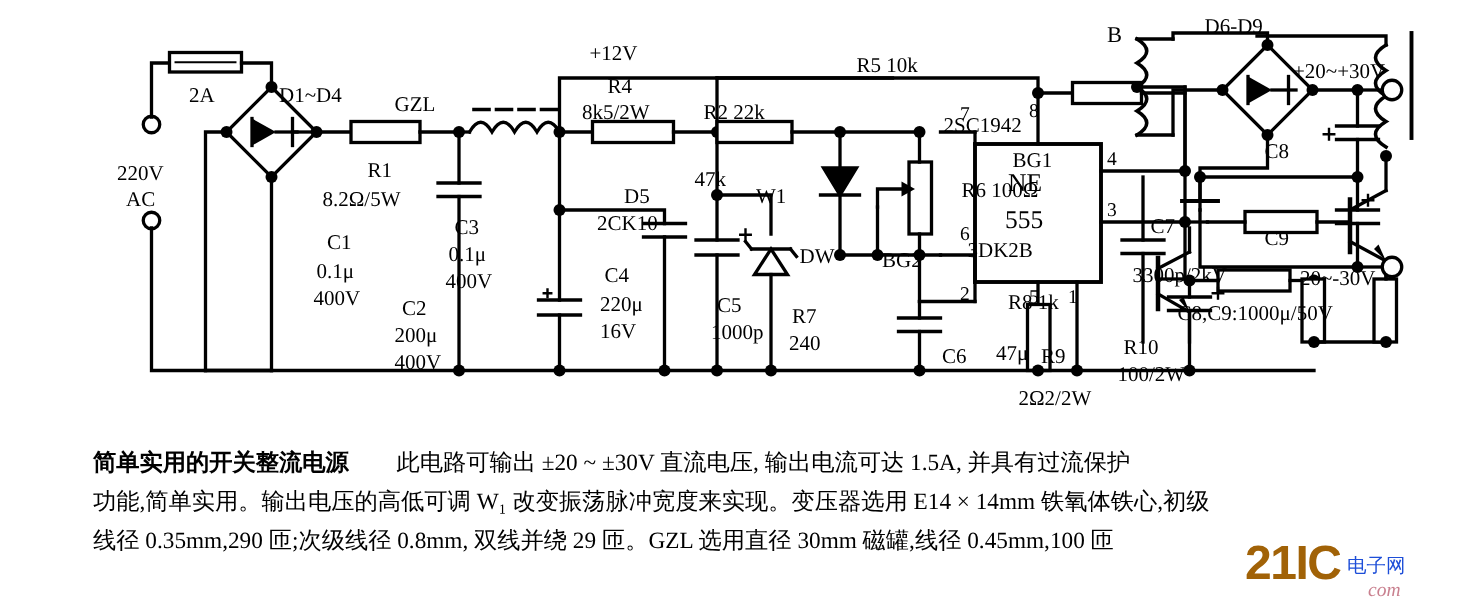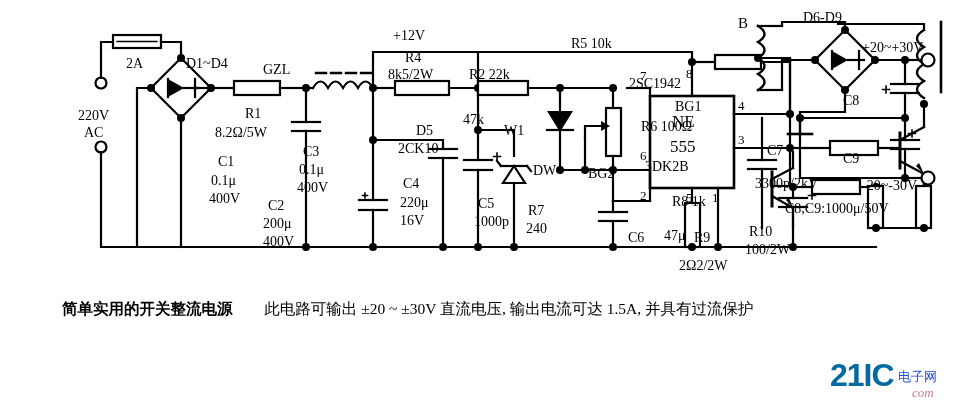--- a/index.html
+++ b/index.html
@@ -6,21 +6,21 @@
   body{width:978px;height:407px;font-family:"Liberation Serif",serif;color:#000;}
   #root{position:relative;width:978px;height:407px;overflow:hidden;background:#fff;}
   #schematic{position:absolute;left:0;top:0;width:978px;height:290px;}
   #caption{position:absolute;left:0;top:292px;width:978px;height:115px;}
   .cap-line{position:absolute;left:62px;width:900px;font-size:15.5px;line-height:17px;white-space:nowrap;letter-spacing:0px;}
   .cap-l1{top:8px;}
   .cap-l2{top:34px;}
   .cap-l3{top:60px;}
   .cap-title{font-weight:bold;}
   .wm{position:absolute;pointer-events:none;}
-  #wm-num{left:830px;top:357px;font-family:"Liberation Sans",sans-serif;font-weight:bold;font-size:32px;color:#0369a1;letter-spacing:-1px;}
+  #wm-num{left:830px;top:357px;font-family:"Liberation Sans",sans-serif;font-weight:bold;font-size:32px;color:#a16207;letter-spacing:-1px;}
   #wm-cn{left:898px;top:368px;font-size:13px;color:#1d4ed8;font-family:"Liberation Sans",sans-serif;}
   #wm-com{left:880px;top:385px;font-size:13px;color:#c9808f;font-style:italic;font-family:"Liberation Serif",serif;margin-left:32px;}
   svg text{font-family:"Liberation Serif",serif;}
 </style>
 </head>
 <body>
 
 <div id="root">
 
   <svg id="schematic" viewBox="0 0 978 290">
@@ -396,19 +396,21 @@
       <text x="738" y="144" font-size="13">3</text>
     </g>
   </svg>
 
   <div id="caption">
     <div class="cap-line cap-l1">
       <span class="cap-title">简单实用的开关整流电源</span>
       <span style="display:inline-block;width:24px;"></span>
       <span>此电路可输出 ±20 ~ ±30V 直流电压, 输出电流可达 1.5A, 并具有过流保护</span>
     </div>
+    <div class="cap-line cap-l2">功能,简单实用。输出电压的高低可调 W₁ 改变振荡脉冲宽度来实现。变压器选用 E14 × 14mm 铁氧体铁心,初级</div>
+    <div class="cap-line cap-l3">线径 0.35mm,290 匝;次级线径 0.8mm, 双线并绕 29 匝。GZL 选用直径 30mm 磁罐,线径 0.45mm,100 匝</div>
   </div>
 
   <div class="wm" id="wm-num">21IC</div>
   <div class="wm" id="wm-cn">电子网</div>
   <div class="wm" id="wm-com">com</div>
 
 </div>
 
 </body></html>

